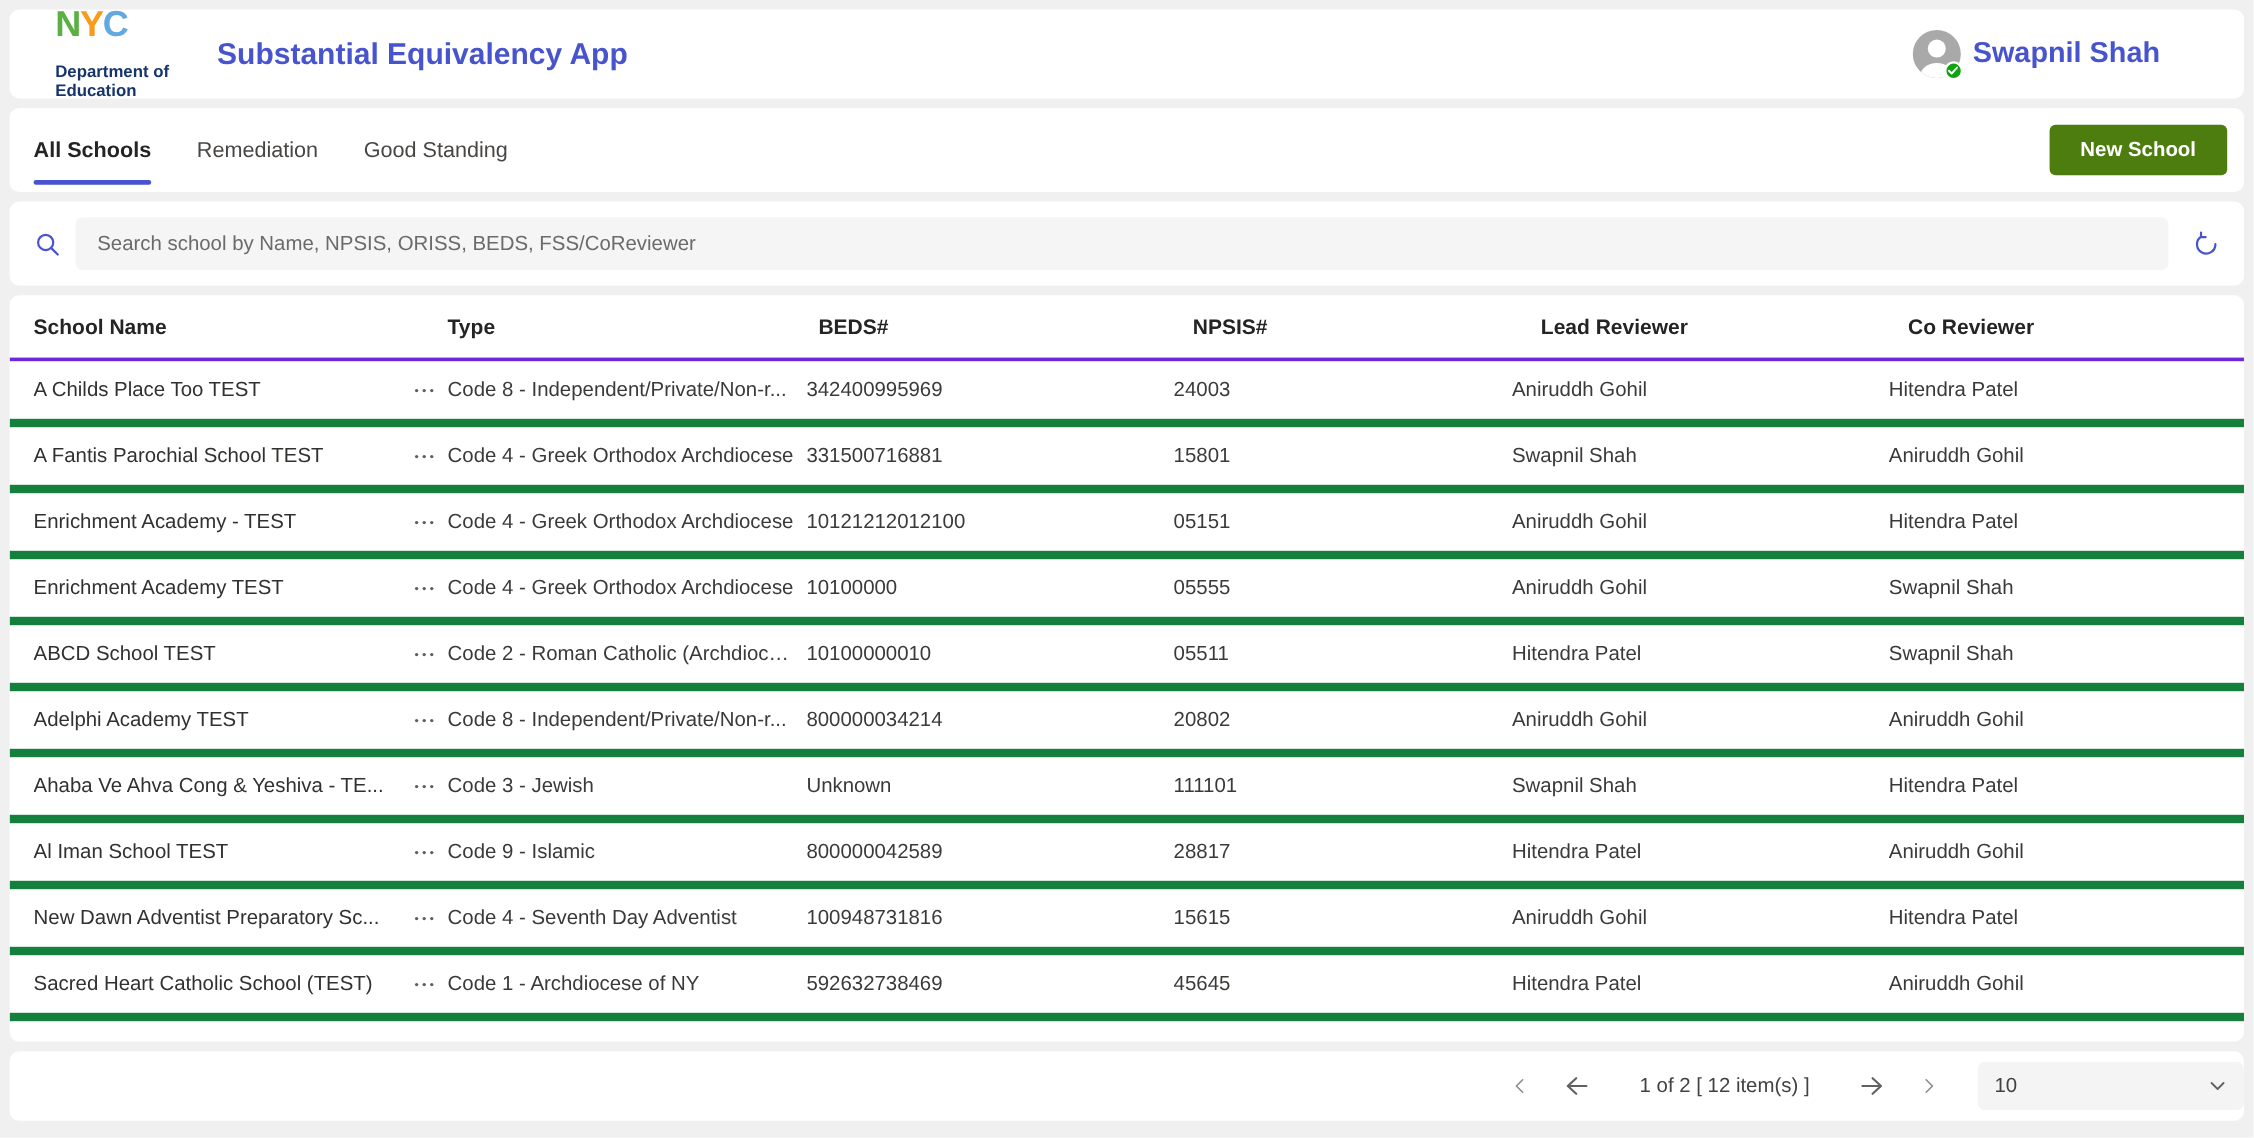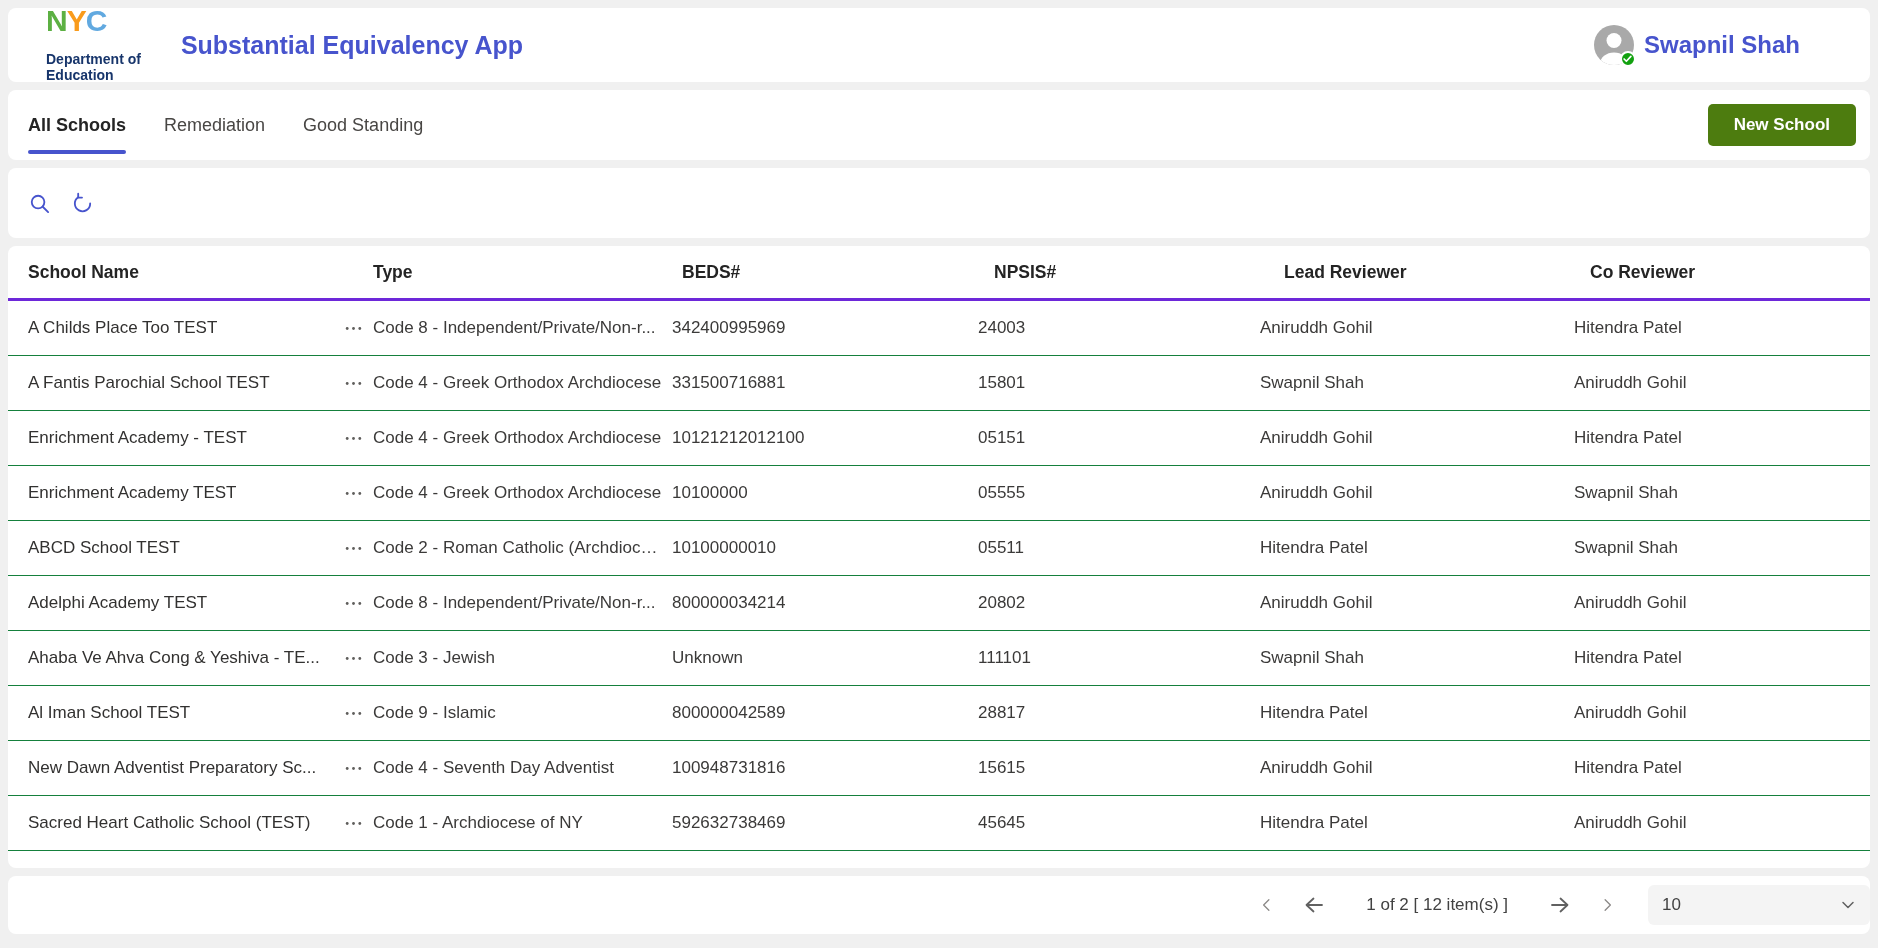--- a/index.html
+++ b/index.html
@@ -104,21 +104,21 @@
     height:55px;
     border-bottom:3px solid #6d28d9;
     font-weight:700; font-size:17.5px; color:#242424;
   }
   .thead-row .hcell:nth-child(4) { padding-left:10px; }
   .thead-row .hcell:nth-child(5) { padding-left:16px; }
   .thead-row .hcell:nth-child(6) { padding-left:24px; }
   .thead-row .hcell:nth-child(7) { padding-left:16px; }
   .trow {
     height:55px;
-    border-bottom:1px solid #15803d;
+    border-bottom:7px solid #15803d;
     font-size:17px;
     cursor:pointer;
   }
   .cell { white-space:nowrap; overflow:hidden; text-overflow:ellipsis; padding-right:8px; }
   .cell.name { color:#323130; }
   .dots-btn {
     background:none; border:none; cursor:pointer;
     display:flex; align-items:center; padding:2px 0;
   }
 
@@ -176,20 +176,21 @@
   <button class="new-school-btn">New School</button>
 </div>
 
 <div class="card searchbar">
   <span class="search-icon-wrap">
     <svg width="23" height="23" viewBox="0 0 24 24">
       <circle cx="10.5" cy="10.5" r="6.6" fill="none" stroke="#4754cd" stroke-width="1.9"></circle>
       <path d="M15.4 15.4 L21 21" stroke="#4754cd" stroke-width="1.9" stroke-linecap="round"></path>
     </svg>
   </span>
+  <input class="search-input" type="text" placeholder="Search school by Name, NPSIS, ORISS, BEDS, FSS/CoReviewer" style="">
   <button class="refresh-btn">
     <svg width="23" height="23" viewBox="0 0 24 24">
       <path d="M7.5 5.5 A 8 8 0 1 0 20 12" fill="none" stroke="#4754cd" stroke-width="1.9" stroke-linecap="round"></path>
       <path d="M7.5 1.8 V 5.8 H 11.5" fill="none" stroke="#4754cd" stroke-width="1.9" stroke-linecap="round" stroke-linejoin="round"></path>
     </svg>
   </button>
 </div>
 
 <div class="card table-card">
   <div class="tgrid thead-row">

